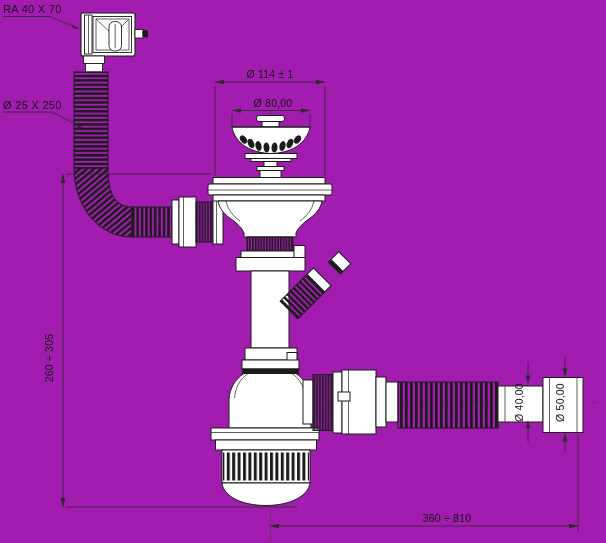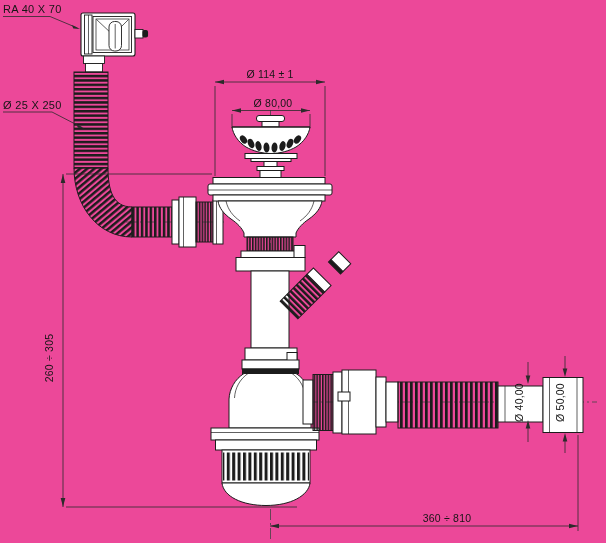--- a/index.html
+++ b/index.html
@@ -1,16 +1,16 @@
 <!DOCTYPE html>
 <html><head>
 <meta charset="utf-8">
 <style>
   html,body{margin:0;padding:0;background:#ffffff;}
-  .stage{position:relative;width:606px;height:543px;background:#ec4899;overflow:hidden;
+  .stage{position:relative;width:606px;height:543px;background:#a21caf;overflow:hidden;
          font-family:"Liberation Sans", sans-serif;}
   svg{display:block}
   .lbl{font-family:"Liberation Sans", sans-serif;font-size:11px;letter-spacing:.3px;fill:#161616;}
   .lbl-sm{font-family:"Liberation Sans", sans-serif;font-size:10.5px;letter-spacing:.2px;fill:#161616;}
 </style>
 </head>
 <body>
 
 <div class="stage">
 <svg width="606" height="543" viewBox="0 0 606 543" xmlns="http://www.w3.org/2000/svg">

